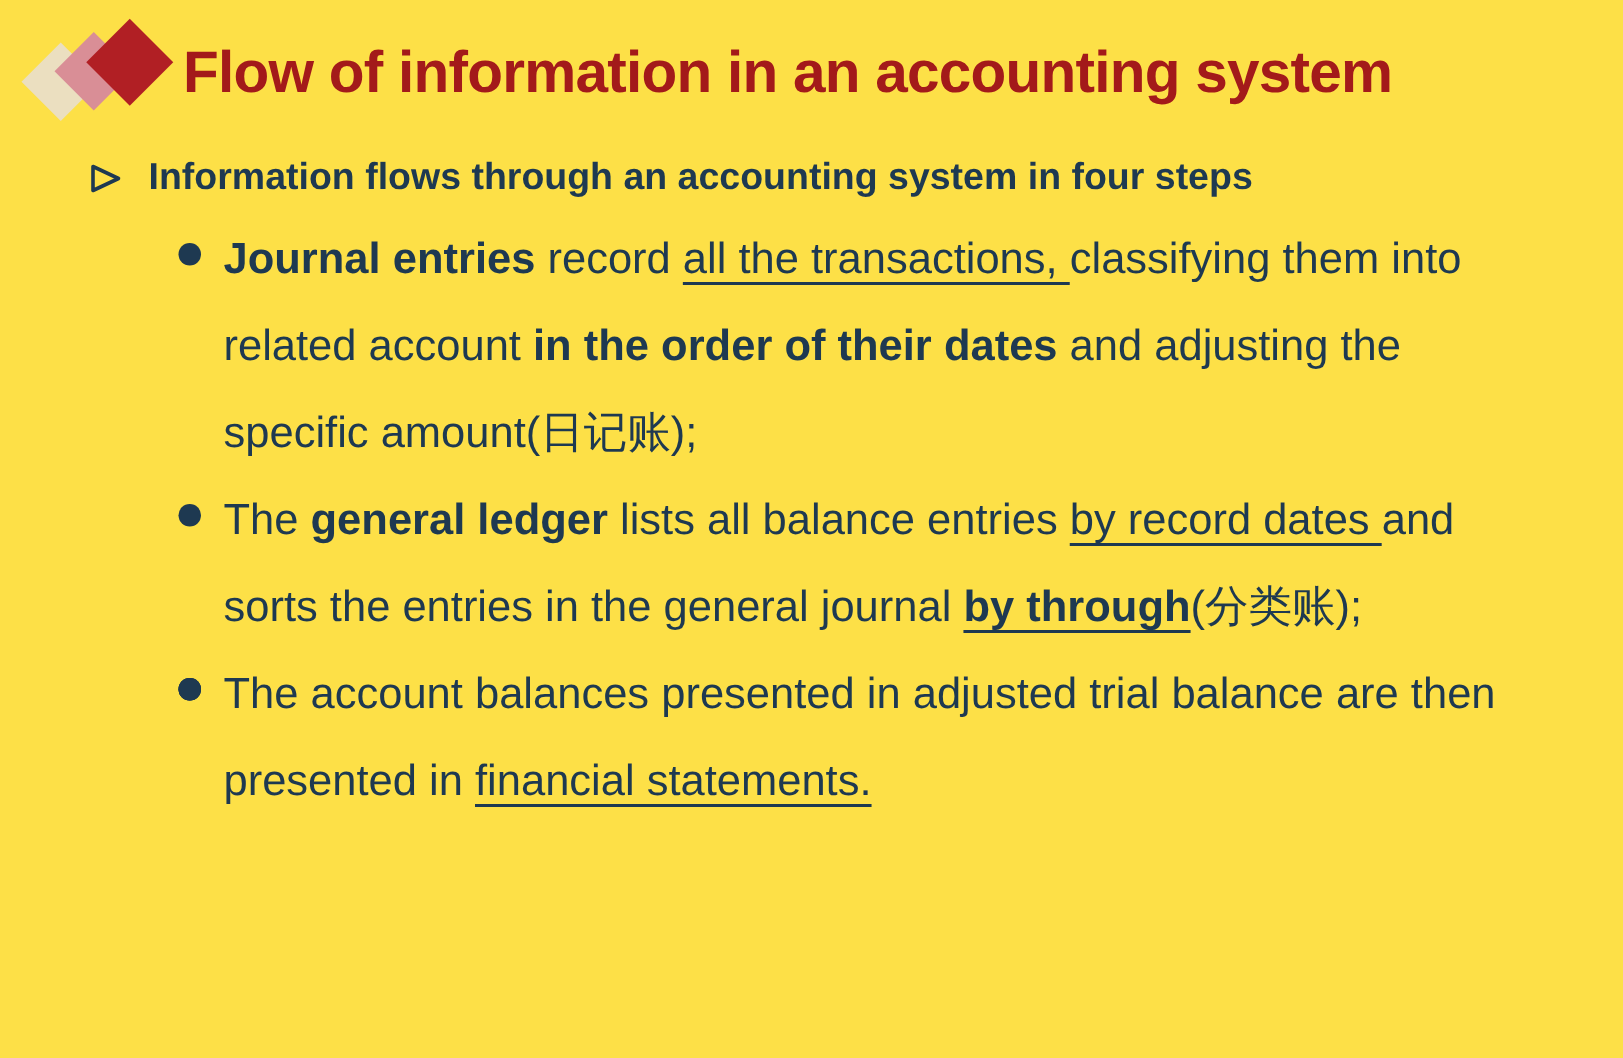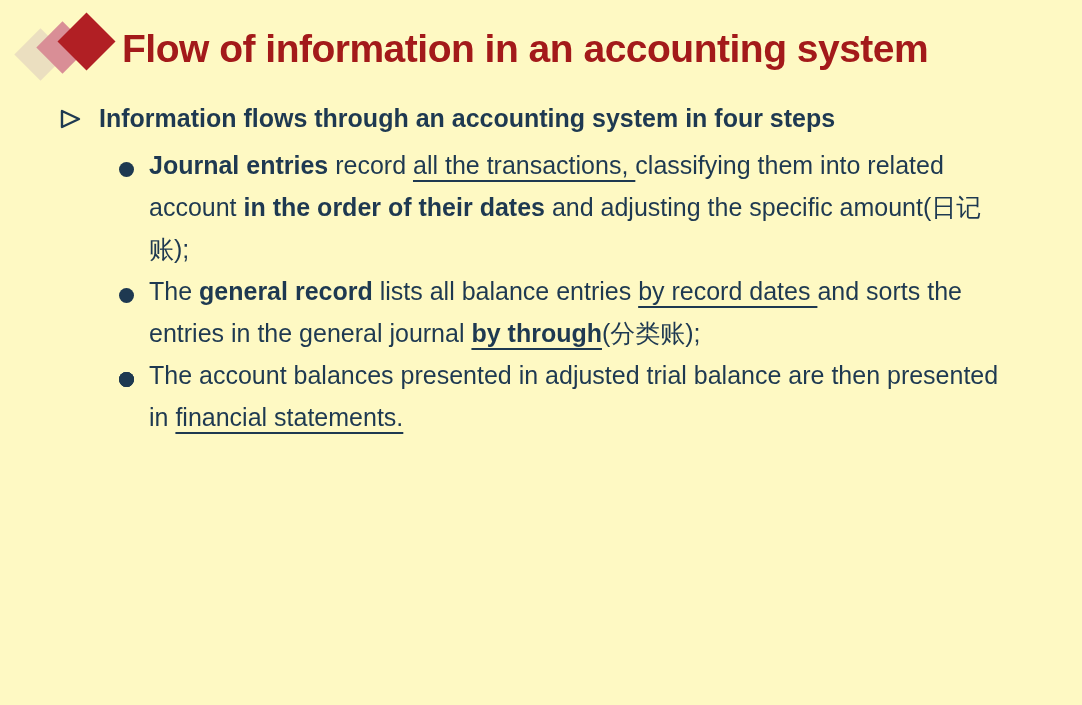--- a/index.html
+++ b/index.html
@@ -4,21 +4,21 @@
 <style>
   html, body {
     margin: 0;
     padding: 0;
     background: #ffffff;
   }
   .slide {
     position: relative;
     width: 1082px;
     height: 705px;
-    background: #fef9c3;
+    background: #fde047;
     overflow: hidden;
     font-family: "Liberation Sans", sans-serif;
     color: var(--body-color, #1E3951);
   }
   
   .title-row {
     display: flex;
     align-items: center;
     padding: 8px 0 0 14px;
     height: 82px;
@@ -65,22 +65,22 @@
   
   ul.bullets {
     list-style: none;
     margin: 11px 0 0 118px;
     padding: 0;
     width: 895px;
   }
   ul.bullets li {
     position: relative;
     padding-left: 31px;
-    font-size: 25px;
-    line-height: 42px;
+    font-size: 29px;
+    line-height: 58px;
     color: var(--body-color, #1E3951);
   }
   ul.bullets .dot {
     position: absolute;
     left: 1px;
     top: 18px;
     width: 15px;
     height: 15px;
     border-radius: 50%;
     background: var(--body-color, #1E3951);
@@ -108,19 +108,19 @@
 
   <div class="header-row">
     <svg class="arrow-icon" width="24" height="24" viewBox="0 0 24 24">
       <polygon points="4,4 21,12 4,20" fill="none" stroke="#1E3951" stroke-width="2.4" stroke-linejoin="round"></polygon>
     </svg>
     <span class="header-text">Information flows through an accounting system in four steps</span>
   </div>
 
   <ul class="bullets" id="bullet-list">
       <li><span class="dot"></span><span><span class="b">Journal entries </span><span>record </span><span class="u">all the transactions, </span><span>classifying them into related account </span><span class="b">in the order of their dates </span><span>and adjusting the specific amount(日记账);</span></span></li>
-      <li><span class="dot"></span><span><span>The </span><span class="b">general record </span><span>lists all balance entries </span><span class="u">by record dates </span><span>and sorts the entries in the general journal </span><span class="b u">by through</span><span>(分类账);</span></span></li>
+      <li><span class="dot"></span><span><span>The </span><span class="b">general ledger </span><span>lists all balance entries </span><span class="u">by record dates </span><span>and sorts the entries in the general journal </span><span class="b u">by through</span><span>(分类账);</span></span></li>
       <li><span class="dot"></span></li>
       <li><span class="dot"></span></li>
       <li><span class="dot"></span><span><span>The account balances presented in adjusted trial balance are then presented in </span><span class="u">financial statements.</span></span></li>
     </ul>
 
 </div>
 
 </body></html>

